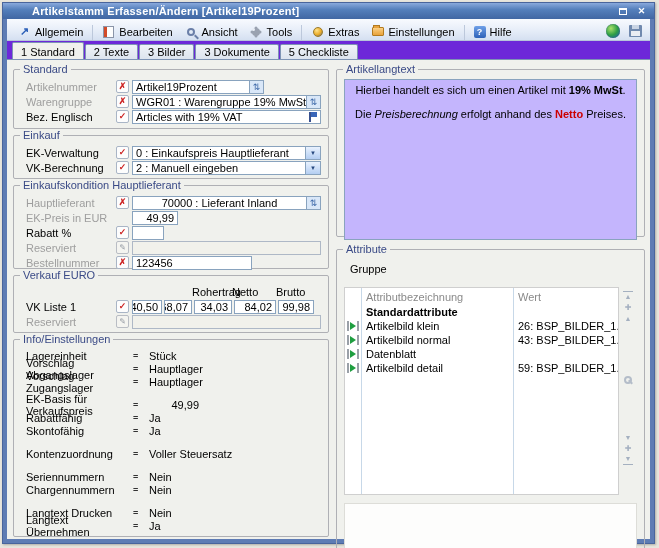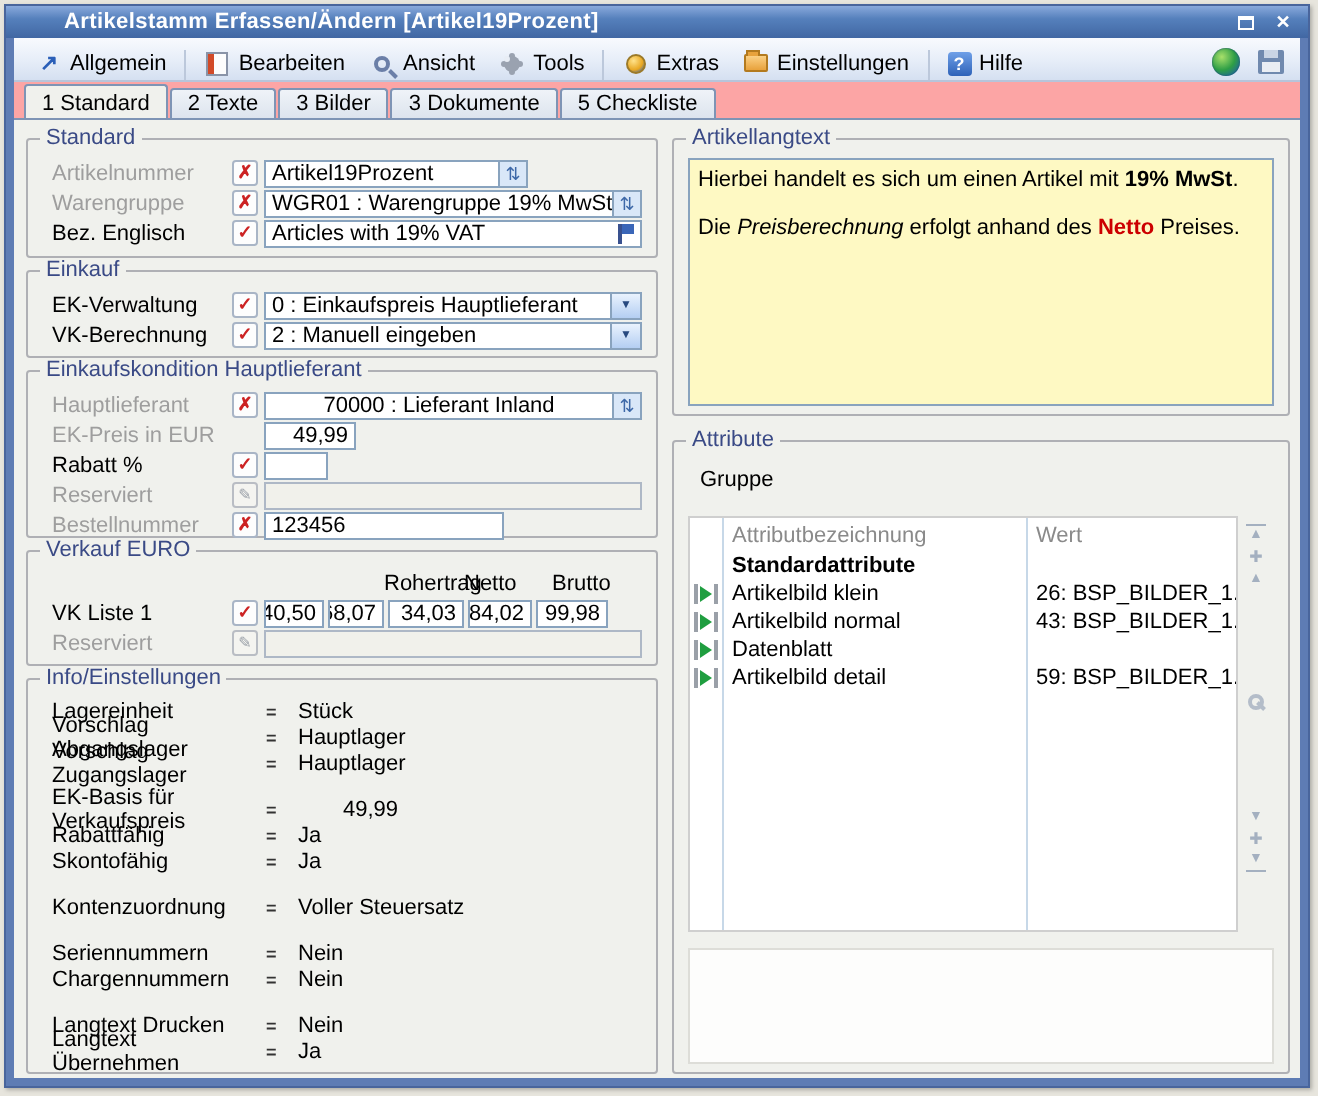--- a/index.html
+++ b/index.html
@@ -64,21 +64,21 @@
   .mi-help::before { content:"?"; font-size:9px; }
   .globe-glyph { width:14px; height:14px; border-radius:50%;
     background: radial-gradient(circle at 35% 32%, #A8E06A, #2E9E46 50%, #1F5FA8 90%); box-shadow: inset 0 0 1px #14406E; }
   .save-glyph { width:13px; height:12px; background:#7089AE; border-radius:1px; position:relative; }
   .save-glyph::before { content:""; position:absolute; left:3px; top:0; width:7px; height:4px; background:#C9D4E4; }
   .save-glyph::after { content:""; position:absolute; left:2px; bottom:1px; width:9px; height:5px; background:#EAEDF3; }
   .tool-btn { width:20px; height:18px; display:flex; align-items:center; justify-content:center; margin-left:2px; }
   
   .tabstrip {
     height: 19px; flex: none;
-    background: #fca5a5;
+    background: #6d28d9;
     display:flex; align-items:flex-end; padding: 0 0 0 5px; gap:1px;
     border-bottom: 1px solid #7E94B5;
   }
   .tab {
     background: linear-gradient(#EFF3F8,#DDE4EE);
     border:1px solid #7E94B5; border-bottom:none;
     border-radius: 2px 2px 0 0;
     padding: 1px 8px 2px 8px; font-size: 11px; height: 15px; cursor: default;
   }
   .tab.active { background:#F0F1ED; height: 17px; padding-top: 3px; position: relative; z-index: 2; }
@@ -119,21 +119,21 @@
   .vk-head .sp { width:171px; flex:none; }
   .vk-head span { flex:none; }
   .vkf { flex:none; margin-right:2px; }
   
   .irow { display:flex; align-items:center; height:13px; }
   .ilabel { width:112px; flex:none; padding-left:5px; }
   .ieq { width:16px; flex:none; color:#333; font-size:9px; }
   .ieq::before { content:"="; font-weight:bold; letter-spacing:-1px; }
   .ival.num { width:50px; text-align:right; display:inline-block; } .gap10 { height:10px; }
   
-  .textarea { background:#fef9c3; border:1px solid #89A3BE; height:124px; padding:1px 4px; line-height:1.45; overflow:hidden; }
+  .textarea { background:#c4b5fd; border:1px solid #89A3BE; height:161px; padding:1px 4px; line-height:1.45; overflow:hidden;text-align:center; }
   .textarea p { margin: 2px 0 8px 0; }
   .red { color:#CC0000; }
   
   .grp.attr { flex:1; display:flex; flex-direction:column; }
   .gruppe-row { height:20px; padding-left:6px; display:flex; align-items:center; margin-bottom:8px; }
   .attr-wrap { display:flex; }
   .attr-table { flex:1; min-width:0; background:#fff; border:1px solid #CFCFCF; position:relative; height:208px; overflow:hidden; }
   .col-line { position:absolute; top:0; bottom:0; width:1px; background:#C7D8E8; }
   .col-line.l1 { left:16px; } .col-line.l2 { right:104px; }
   .arow { display:flex; align-items:center; height:14px; position:relative; }
@@ -310,21 +310,21 @@
             <span style="width:40px;">Rohertrag</span>
             <span style="width:44px;">Netto</span>
             <span style="width:38px;">Brutto</span>
           </div>
           <div class="frow">
             <span class="flabel">VK Liste 1</span>
             <span class="ibtn check"></span>
             <div class="field num vkf" style="width:30px;">40,50</div>
             <div class="field num vkf" style="width:28px;">68,07</div>
             <div class="field num vkf" style="width:38px;">34,03</div>
-            <div class="field num vkf" style="width:32px;">84,02</div>
+            <div class="field num vkf" style="width:42px;">84,02</div>
             <div class="field num" style="width:36px;">99,98</div>
           </div>
           <div class="frow">
             <span class="flabel dis">Reserviert</span>
             <span class="ibtn pencil"></span>
             <div class="field grow dis"></div>
           </div>
         </div>
 
         <div class="grp" style="flex:1;">

